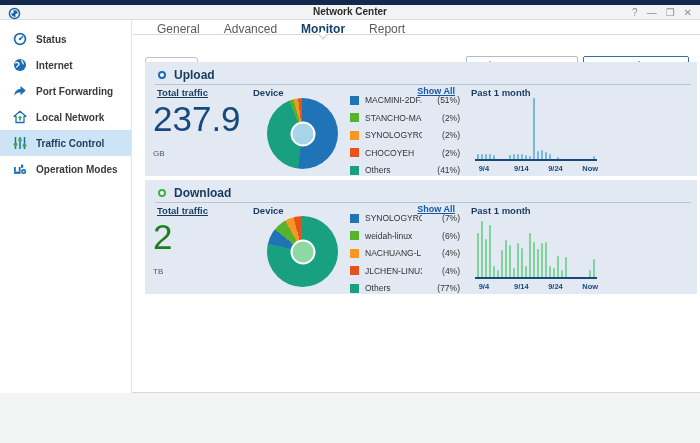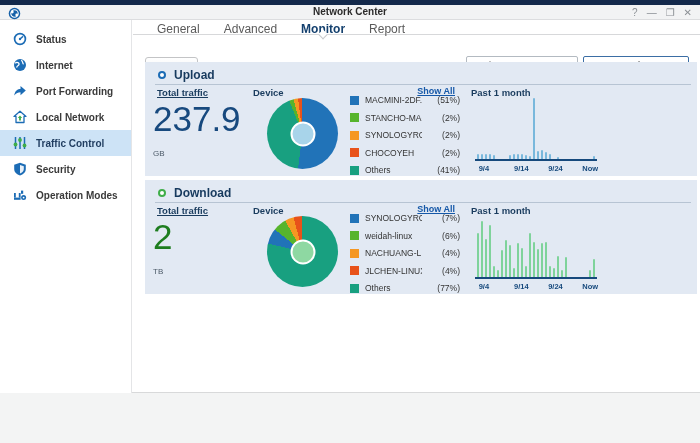--- a/index.html
+++ b/index.html
@@ -143,29 +143,20 @@
                 <path d="M2.5 1V13M7 1V13M11.5 1V13"></path>
               </g>
               <g fill="#3fae49">
                 <circle cx="2.5" cy="8.5" r="1.9"></circle>
                 <circle cx="7" cy="4" r="1.9"></circle>
                 <circle cx="11.5" cy="9.5" r="1.9"></circle>
               </g>
             </svg>
           </span>
           <span class="side-label">Traffic Control</span>
-        </div>
-        <div class="side-item">
-          <span class="side-icon">
-            <svg viewBox="0 0 14 14">
-              <path d="M7 .8 12.8 2.8V7C12.8 10.2 10.3 12.3 7 13.4 3.7 12.3 1.2 10.2 1.2 7V2.8Z" fill="#1c6cb5"></path>
-              <path d="M7 3 10.8 4.2V7C10.8 9 9.2 10.6 7 11.5Z" fill="#fff" opacity=".9"></path>
-            </svg>
-          </span>
-          <span class="side-label">Security</span>
         </div>
         <div class="side-item">
           <span class="side-icon">
             <svg viewBox="0 0 14 14">
               <rect x="1" y="9.6" width="6.6" height="2.2" fill="#1c6cb5"></rect>
               <rect x="1" y="5" width="1.8" height="4.6" fill="#1c6cb5"></rect>
               <rect x="5.8" y="5" width="1.8" height="4.6" fill="#1c6cb5"></rect>
               <rect x="8" y="2.6" width="2.2" height="3.2" fill="#1c6cb5"></rect>
               <circle cx="10.6" cy="9.6" r="2.5" fill="#1c6cb5"></circle>
               <circle cx="10.6" cy="9.6" r=".9" fill="#fff"></circle>

